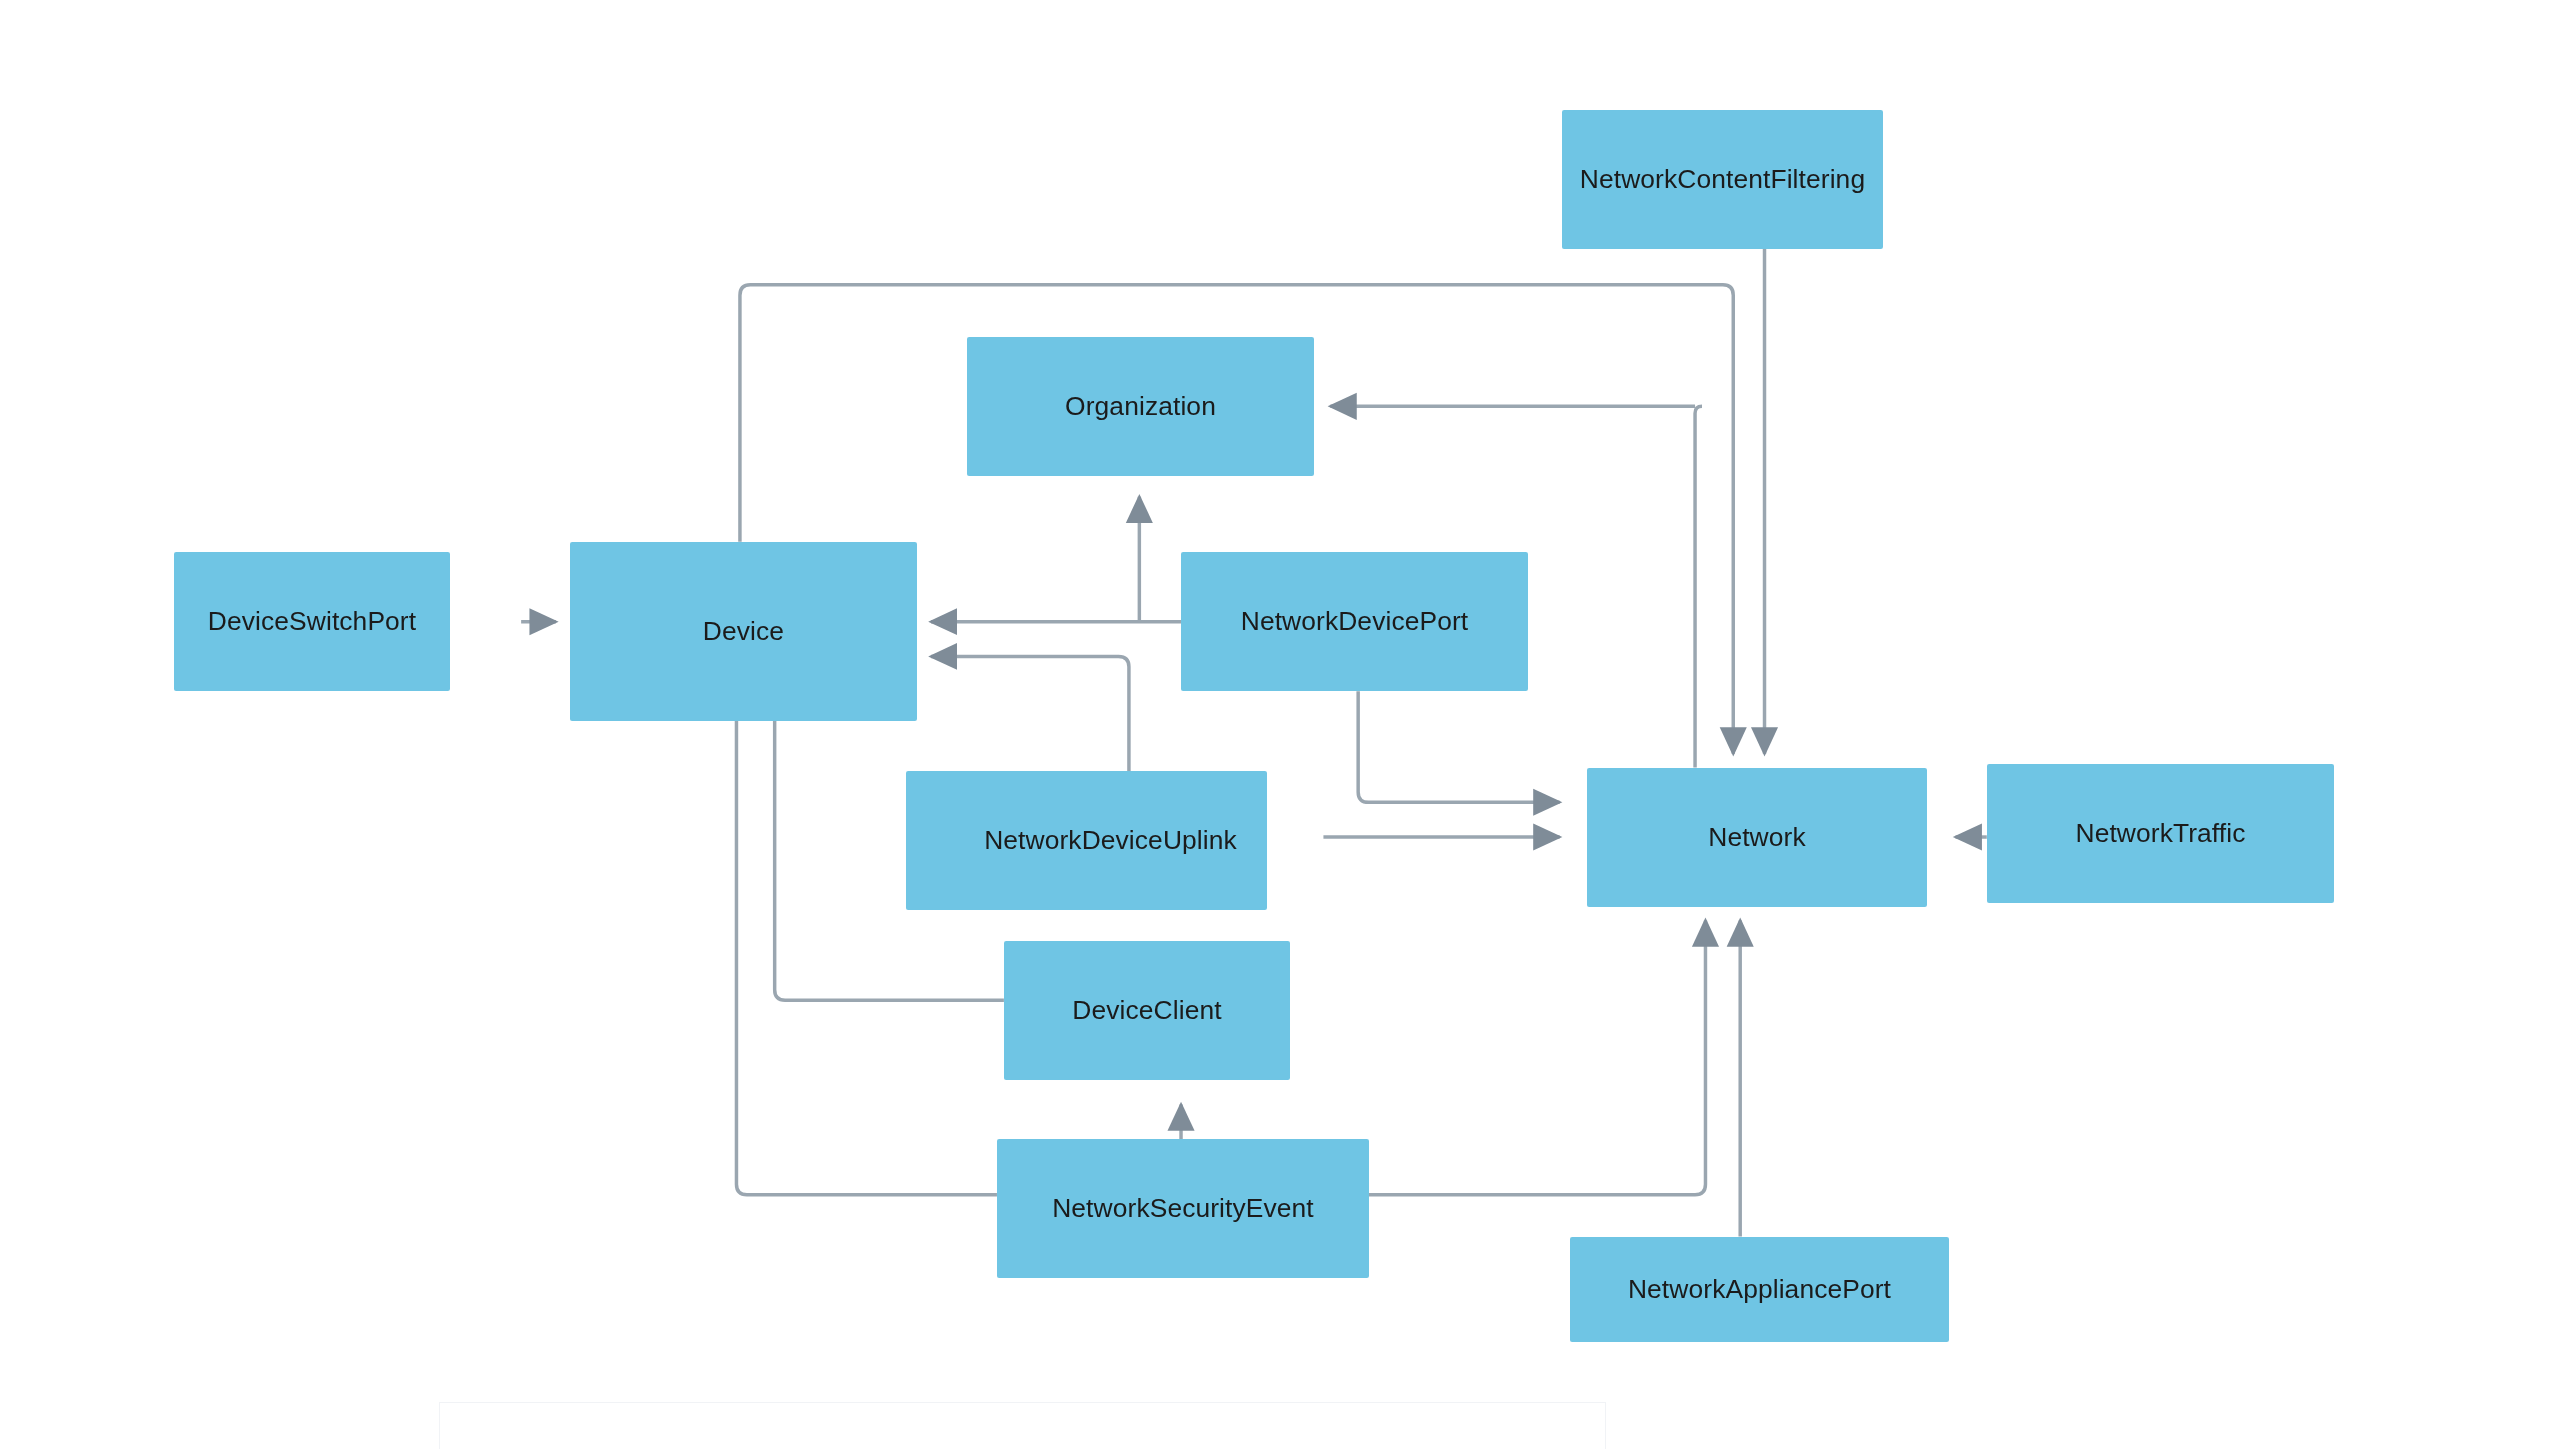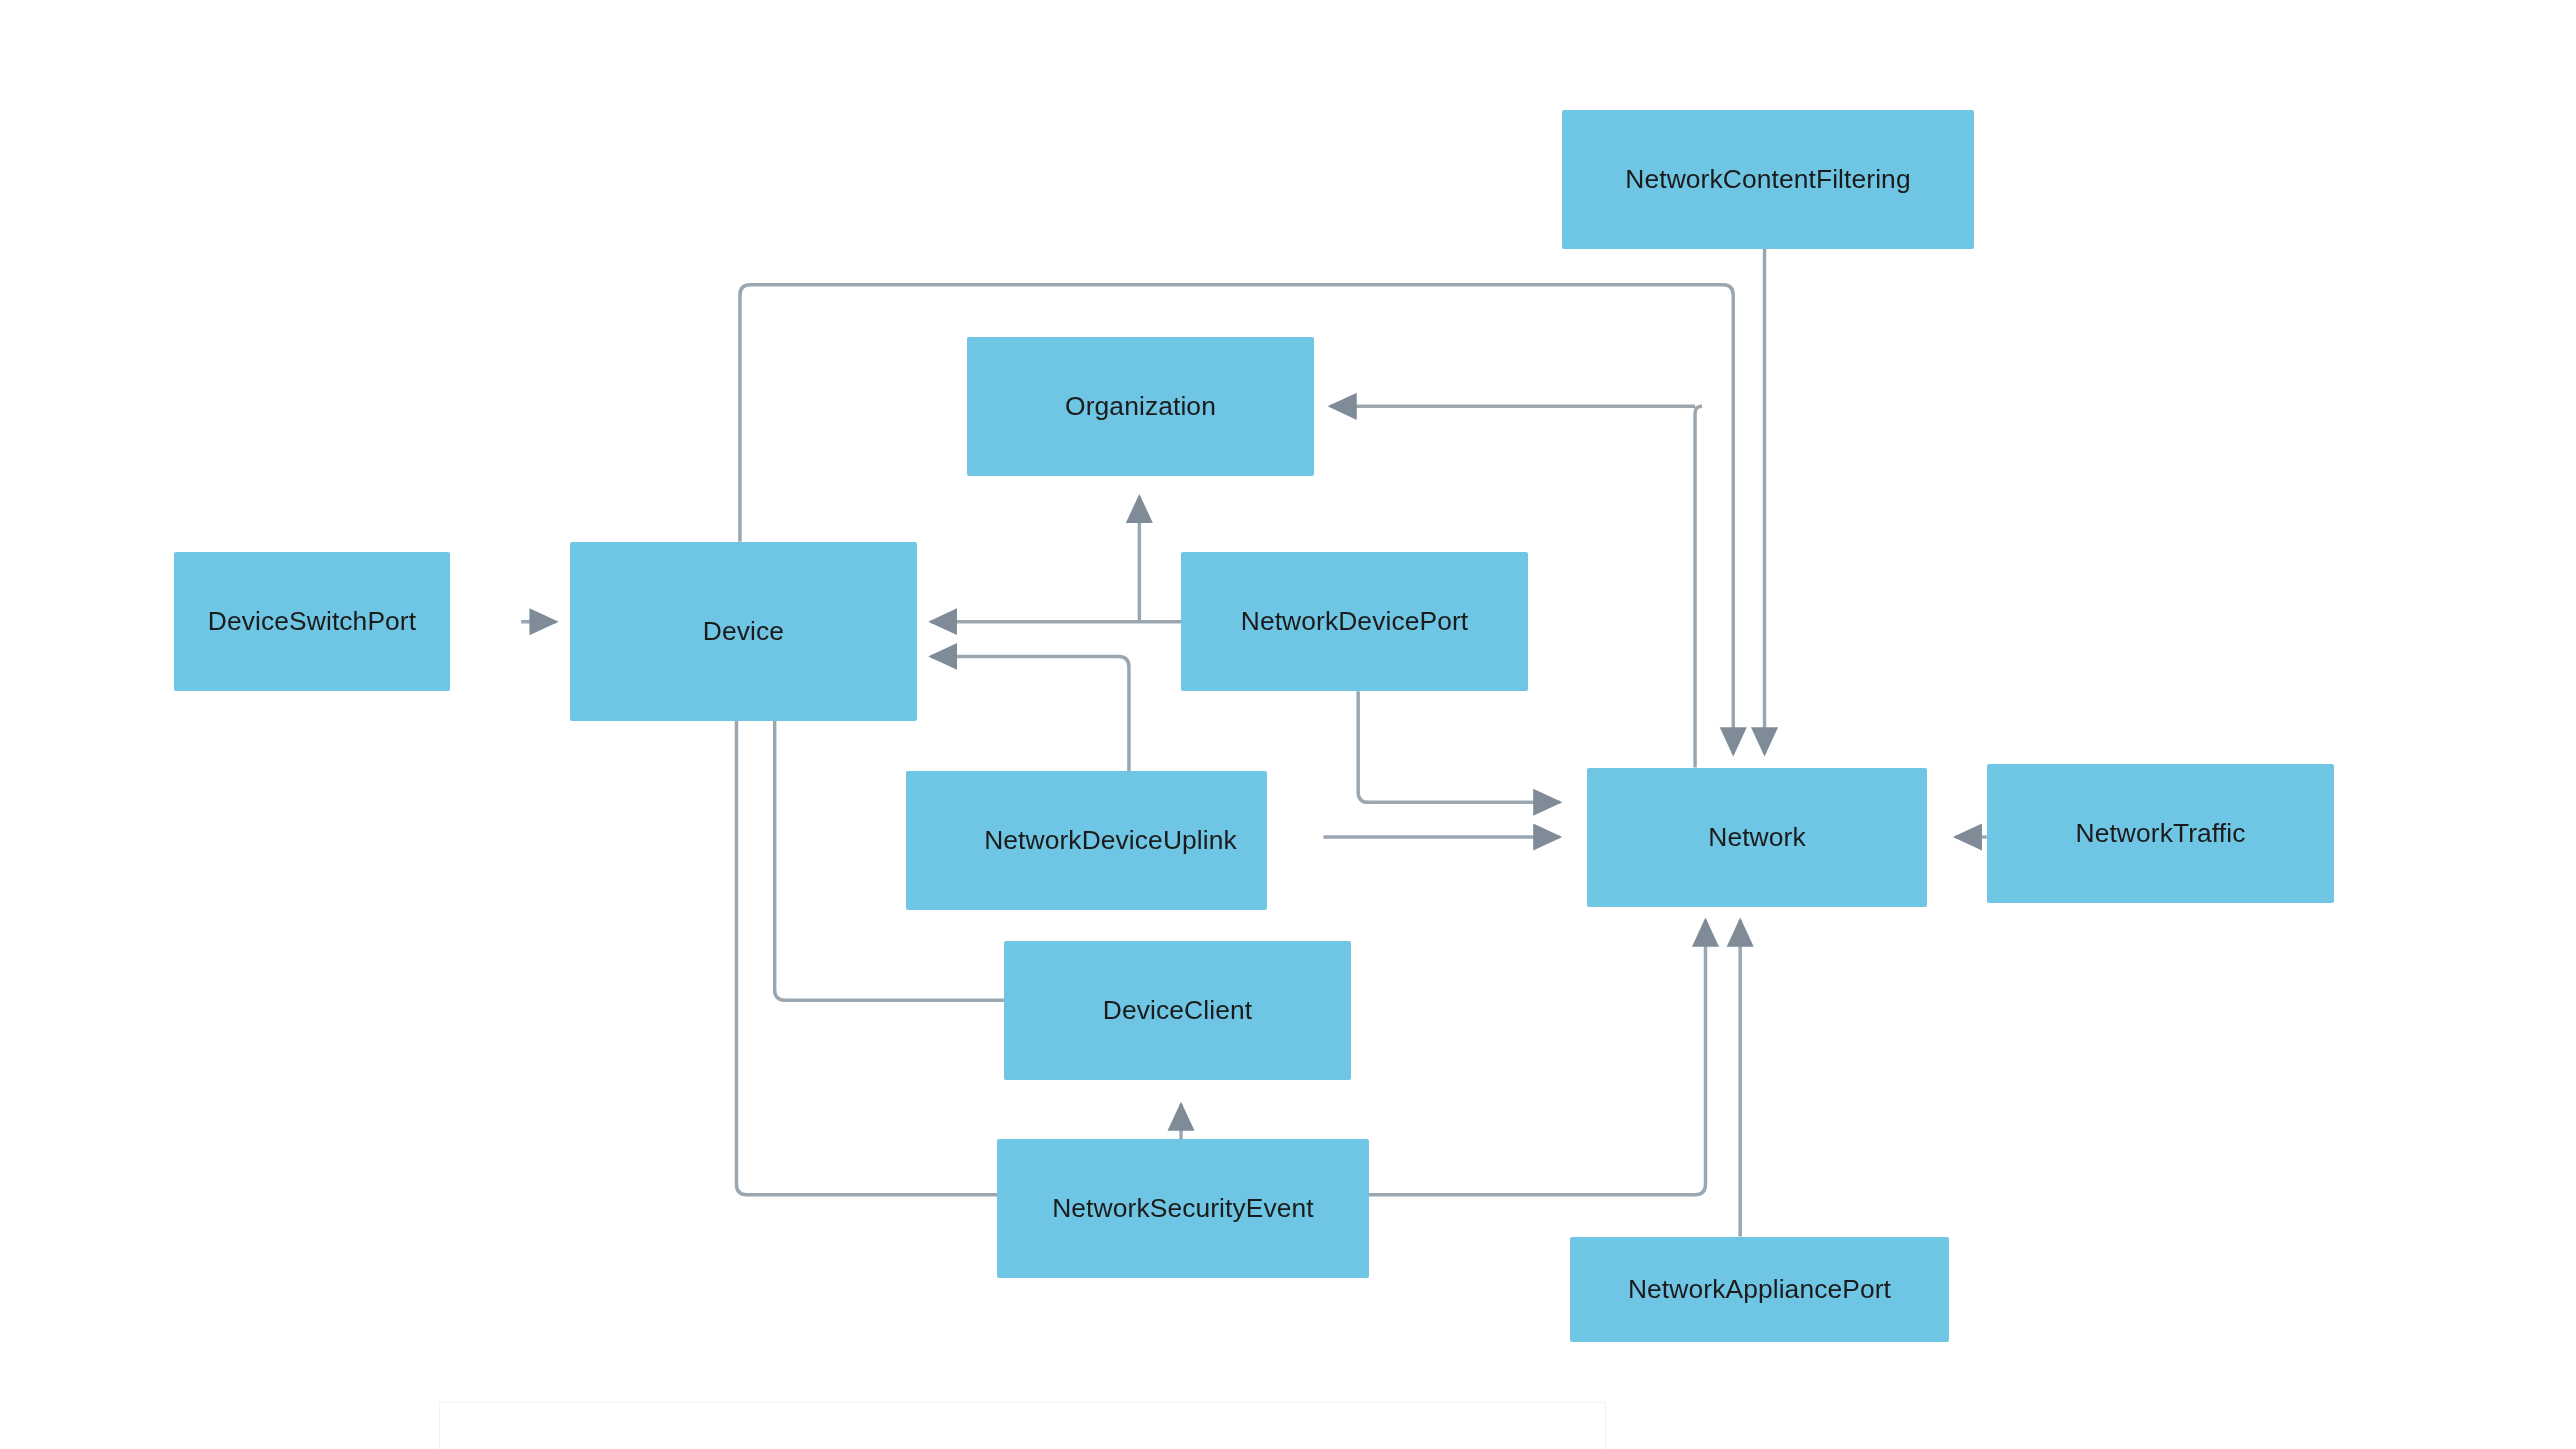--- a/index.html
+++ b/index.html
@@ -50,21 +50,21 @@
 
       <path d="M2540,358 L2540,1085" marker-end="url(#ah)"></path>
 
       <path d="M2860,1205 L2815,1205" marker-end="url(#ah)"></path>
 
       <path d="M2505,1780 L2505,1325" marker-end="url(#ah)"></path>
 
     </g>
   </svg>
 
-  <div class="node" style="left:1562px;top:110px;width:412px;height:139px;">
+  <div class="node" style="left:1562px;top:110px;width:321px;height:139px;">
     <span class="lbl">NetworkContentFiltering</span>
   </div>
 
   <div class="node" style="left:967px;top:337px;width:347px;height:139px;">
     <span class="lbl">Organization</span>
   </div>
 
   <div class="node" style="left:174px;top:552px;width:276px;height:139px;">
     <span class="lbl">DeviceSwitchPort</span>
   </div>
@@ -82,21 +82,21 @@
   </div>
 
   <div class="node" style="left:1587px;top:768px;width:340px;height:139px;">
     <span class="lbl">Network</span>
   </div>
 
   <div class="node" style="left:1987px;top:764px;width:347px;height:139px;">
     <span class="lbl">NetworkTraffic</span>
   </div>
 
-  <div class="node" style="left:1004px;top:941px;width:347px;height:139px;">
+  <div class="node" style="left:1004px;top:941px;width:286px;height:139px;">
     <span class="lbl">DeviceClient</span>
   </div>
 
   <div class="node" style="left:997px;top:1139px;width:372px;height:139px;">
     <span class="lbl">NetworkSecurityEvent</span>
   </div>
 
   <div class="node" style="left:1570px;top:1237px;width:379px;height:105px;">
     <span class="lbl">NetworkAppliancePort</span>
   </div>

